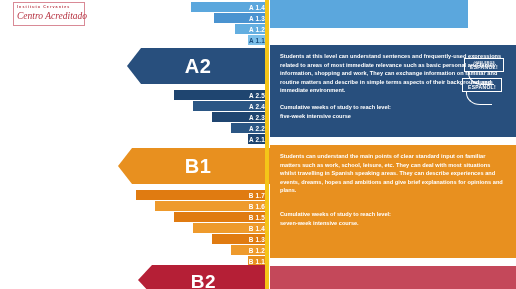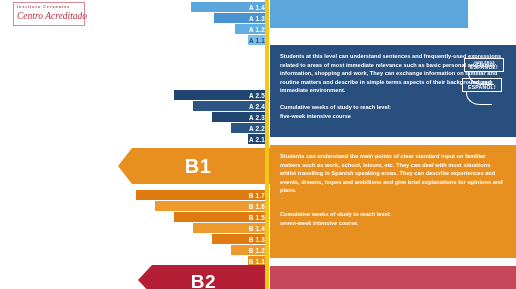--- a/index.html
+++ b/index.html
@@ -201,20 +201,23 @@
   </div>
 
   <div class="he-badge he-a1">
     <div class="he-box">
       <div class="he-top">¡HABLEMOS</div>
       <div class="he-bot">ESPAÑOL!</div>
     </div>
     <div class="he-tail"></div>
   </div>
 
+  <div class="chev a2">
+    <span>A2</span>
+  </div>
 
   <div class="panel a2">
     <div class="p-body">Students at this level can understand sentences and frequently-used expressions related to areas of most immediate relevance such as basic personal and family information, shopping and work,  They can exchange information on familiar and routine matters and describe in simple terms aspects of their background and immediate environment.</div>
     <div class="p-cum">
       <div>Cumulative weeks of study to reach level:</div>
       <div>five-week intensive course</div>
     </div>
   </div>
 
   <div class="he-badge he-a2">

